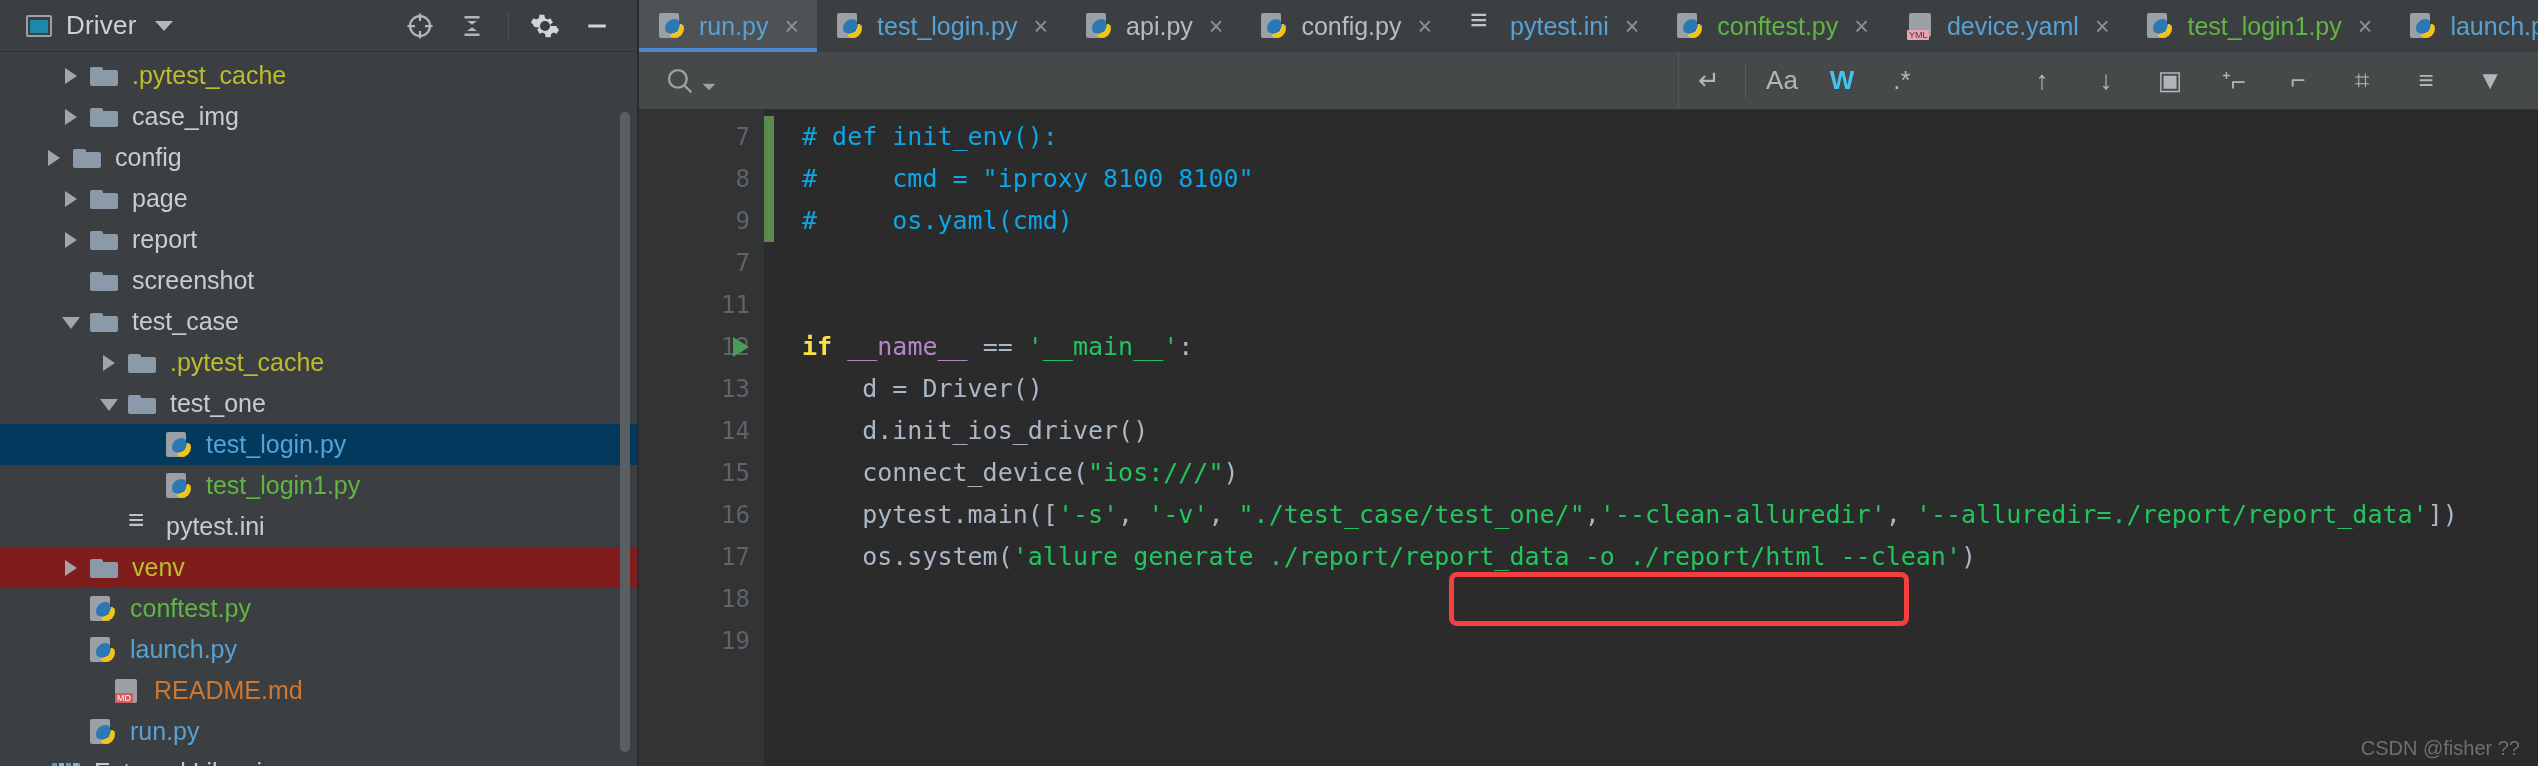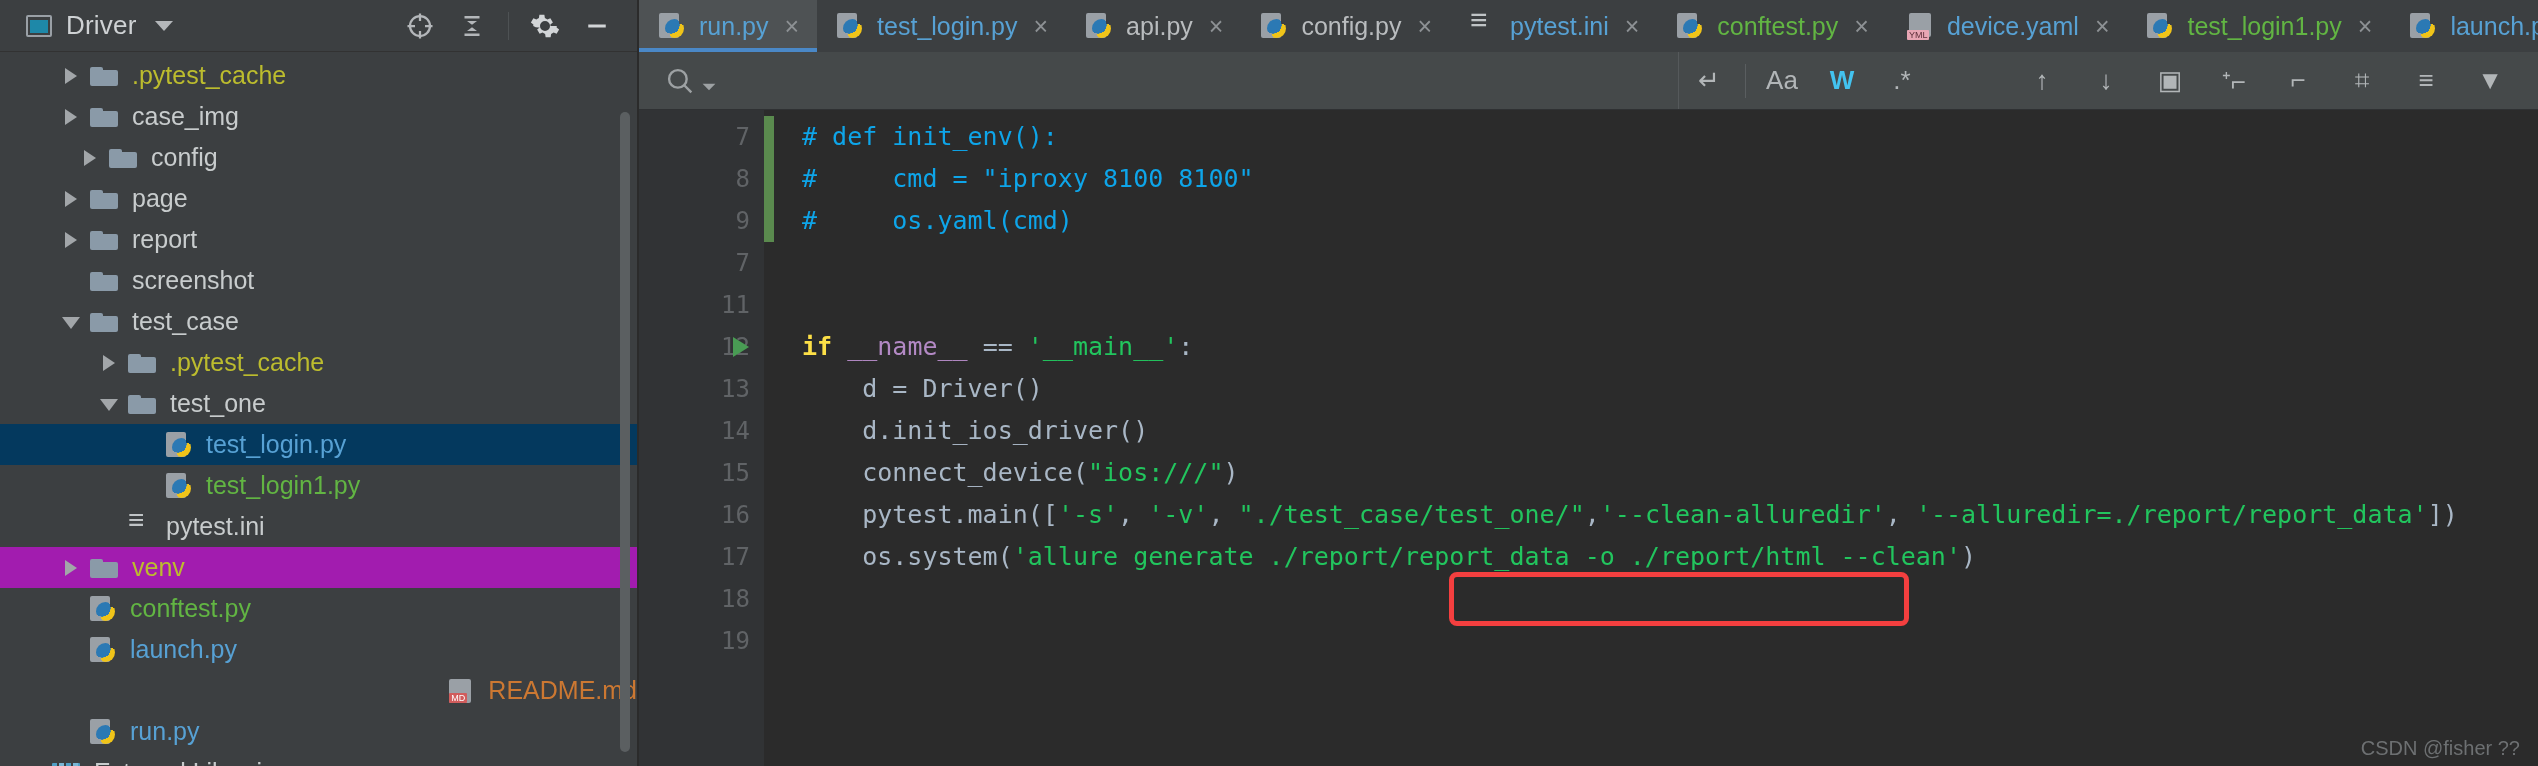--- a/index.html
+++ b/index.html
@@ -49,21 +49,21 @@
 
   .tree {
     flex: 1; overflow: hidden; position: relative;
     padding-top: 3px; background: #3c3f41;
   }
   .row {
     height: 41px; display: flex; align-items: center;
     font-size: 25px; color: #c8cccd; white-space: nowrap;
   }
   .row.selected { background: #04395e; }
-  .row.hoverhl { background: #a21caf; }
+  .row.hoverhl { background: #7f1d1d; }
   .twisty {
     width: 22px; height: 22px; flex: 0 0 auto; position: relative; margin-right: 8px;
   }
   .twisty.right::before {
     content: ""; position: absolute; left: 5px; top: 3px;
     border-left: 12px solid #a2a6a9;
     border-top: 8px solid transparent; border-bottom: 8px solid transparent;
   }
   .twisty.down::before {
     content: ""; position: absolute; left: 2px; top: 6px;
@@ -272,21 +272,21 @@
             <div class="row" style="padding-left: 60px;">
               <span class="twisty right"></span>
               <span class="ico folder"></span>
               <span class="lbl-y">.pytest_cache</span>
             </div>
             <div class="row" style="padding-left: 60px;">
               <span class="twisty right"></span>
               <span class="ico folder"></span>
               <span class="lbl-n">case_img</span>
             </div>
-            <div class="row" style="padding-left: 43px; margin-left: 36px;">
+            <div class="row" style="padding-left: 43px;">
               <span class="twisty right"></span>
               <span class="ico folder"></span>
               <span class="lbl-n">config</span>
             </div>
             <div class="row" style="padding-left: 60px;">
               <span class="twisty right"></span>
               <span class="ico folder"></span>
               <span class="lbl-n">page</span>
             </div>
             <div class="row" style="padding-left: 60px;">
@@ -337,21 +337,21 @@
             <div class="row" style="padding-left: 60px;">
               <span class="twisty"></span>
               <span class="ico py"></span>
               <span class="lbl-g">conftest.py</span>
             </div>
             <div class="row" style="padding-left: 60px;">
               <span class="twisty"></span>
               <span class="ico py"></span>
               <span class="lbl-b">launch.py</span>
             </div>
-            <div class="row" style="padding-left: 84px; justify-content: flex-end;">
+            <div class="row" style="padding-left: 84px;">
               <span class="twisty"></span>
               <span class="ico md"></span>
               <span class="lbl-r">README.md</span>
             </div>
             <div class="row" style="padding-left: 60px;">
               <span class="twisty"></span>
               <span class="ico py"></span>
               <span class="lbl-b">run.py</span>
             </div>
             <div class="row" style="padding-left: 22px;">

